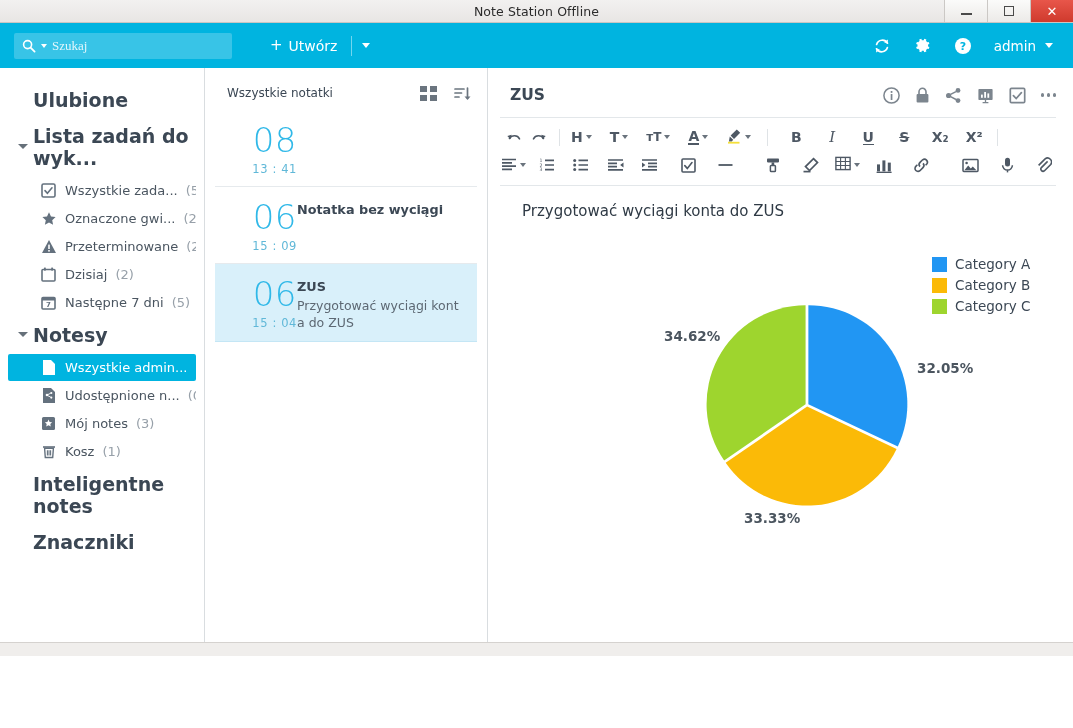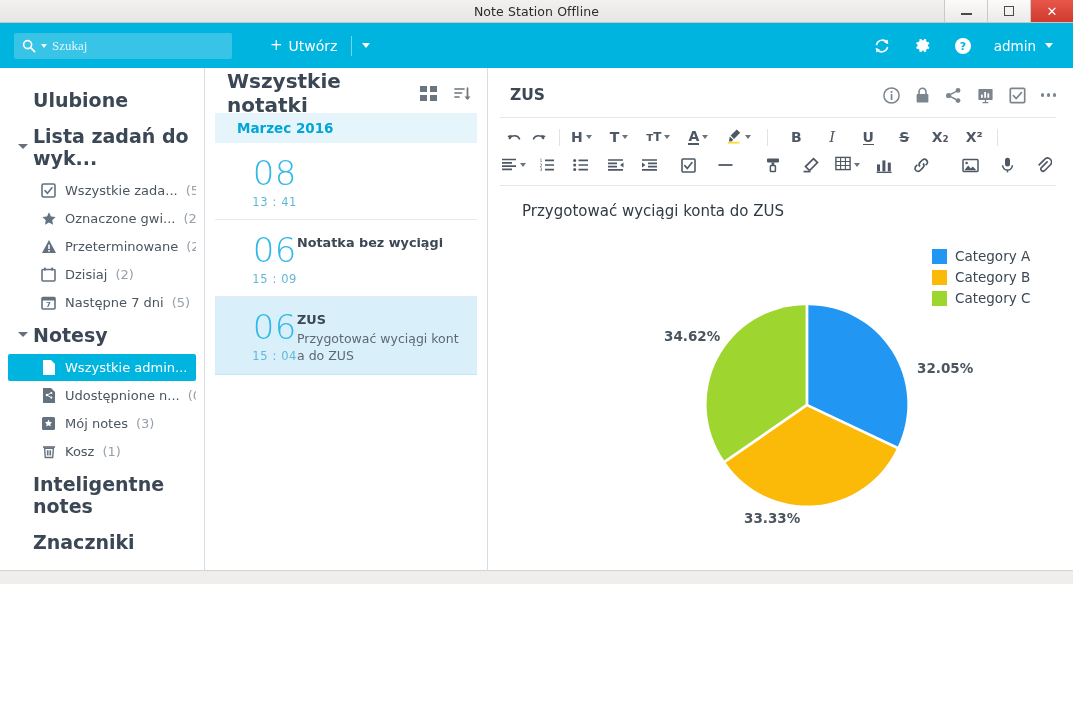--- a/index.html
+++ b/index.html
@@ -2,21 +2,21 @@
 <html><head>
 <meta charset="utf-8">
 <style>
   * { box-sizing: border-box; margin: 0; padding: 0; }
   html, body {
     width: 1073px; height: 728px;
     font-family: "DejaVu Sans", "Liberation Sans", sans-serif;
     overflow: hidden;
     background: #ffffff;
   }
-  .app { position: relative; width: 1073px; height: 584px; display: flex; flex-direction: column; }
+  .app { position: relative; width: 1073px; height: 656px; display: flex; flex-direction: column; }
 
   
   .titlebar {
     height: 23px; flex: 0 0 23px;
     background: linear-gradient(to bottom, #f2f1f0 0%, #e8e6e4 100%);
     border-bottom: 1px solid #c9c6c3;
     display: flex; align-items: center; justify-content: center;
     position: relative;
   }
   .titlebar-title {
@@ -117,21 +117,21 @@
   
   .notelist {
     width: 283px; flex: 0 0 283px;
     border-right: 1px solid #d9dde0;
     background: #ffffff; display: flex; flex-direction: column;
   }
   .notelist-head {
     height: 34px; display: flex; align-items: center;
     padding: 0 16px 0 22px; margin-top: 8px;
   }
-  .notelist-title { font-size: 20px; font-weight: bold; color: #3b4754; }
+  .notelist-title { font-size: 12px; font-weight: normal; color: #3b4754; }
   .notelist-head-icons { margin-left: auto; display: flex; align-items: center; gap: 17px; }
   .grid-icon { display: grid; grid-template-columns: 7px 7px; grid-template-rows: 6px 6px; gap: 3px; cursor: pointer; }
   .grid-icon i { background: #6b757f; display: block; }
   .sort-icon { cursor: pointer; display: flex; align-items: center; }
 
   .month-head {
     background: #e6f4fb; color: #00a6d6;
     font-size: 13.5px; font-weight: bold;
     padding: 7px 0 7px 22px; margin: 3px 10px 0 10px;
   }
@@ -166,21 +166,21 @@
   .tb-caret { width: 0; height: 0; border-left: 3.5px solid transparent; border-right: 3.5px solid transparent; border-top: 4px solid #6a737d; margin-left: 3px; }
   .tb-sep { width: 1px; height: 17px; background: #dfe3e6; margin: 0 7px; }
   .tb-label { font-weight: bold; font-size: 14px; }
 
   .editor-body { flex: 1; padding: 14px 22px 0 22px; overflow: hidden; position: relative; border-top: 1px solid #e3e7ea; margin: 6px 17px 0 12px; }
   .doc-line { font-size: 15px; color: #2f3a45; line-height: 22px; }
 
   .chart-area { position: relative; margin-top: 26px; height: 310px; }
   .pie-wrap { position: absolute; left: 180px; top: 52px; }
   .pie-label { position: absolute; font-size: 13.5px; font-weight: bold; color: #4b555f; white-space: nowrap; }
-  .legend { position: absolute; left: 410px; top: 0; }
+  .legend { position: absolute; left: 410px; top: 8px; }
   .legend-row { display: flex; align-items: center; gap: 8px; margin-bottom: 5px; }
   .legend-swatch { width: 15px; height: 15px; display: block; }
   .legend-label { font-size: 13.5px; color: #3b4754; }
 
   .statusbar { height: 14px; flex: 0 0 14px; background: #f0eeec; border-top: 1px solid #d5d2cf; }
 </style>
 </head>
 <body>
 
 <div class="app">
@@ -381,21 +381,20 @@
           <span class="sort-icon">
             <svg width="17" height="15" viewBox="0 0 17 15">
                 <path stroke="#6b757f" stroke-width="1.7" stroke-linecap="round" d="M1 3h9M1 7h6.5M1 11h4"></path>
                 <path stroke="#6b757f" stroke-width="1.7" stroke-linecap="round" d="M13.5 2v10"></path>
                 <path fill="#6b757f" d="M13.5 14l-3-3.6h6z"></path>
               </svg>
           </span>
         </span>
       </div>
 
-      <div class="month-head">Marzec 2016</div>
 
       <div class="note-row">
         <div class="note-date">
           <div class="note-day">08</div>
           <div class="note-time">13 : 41</div>
         </div>
       </div>
 
       <div class="note-row">
         <div class="note-date">

